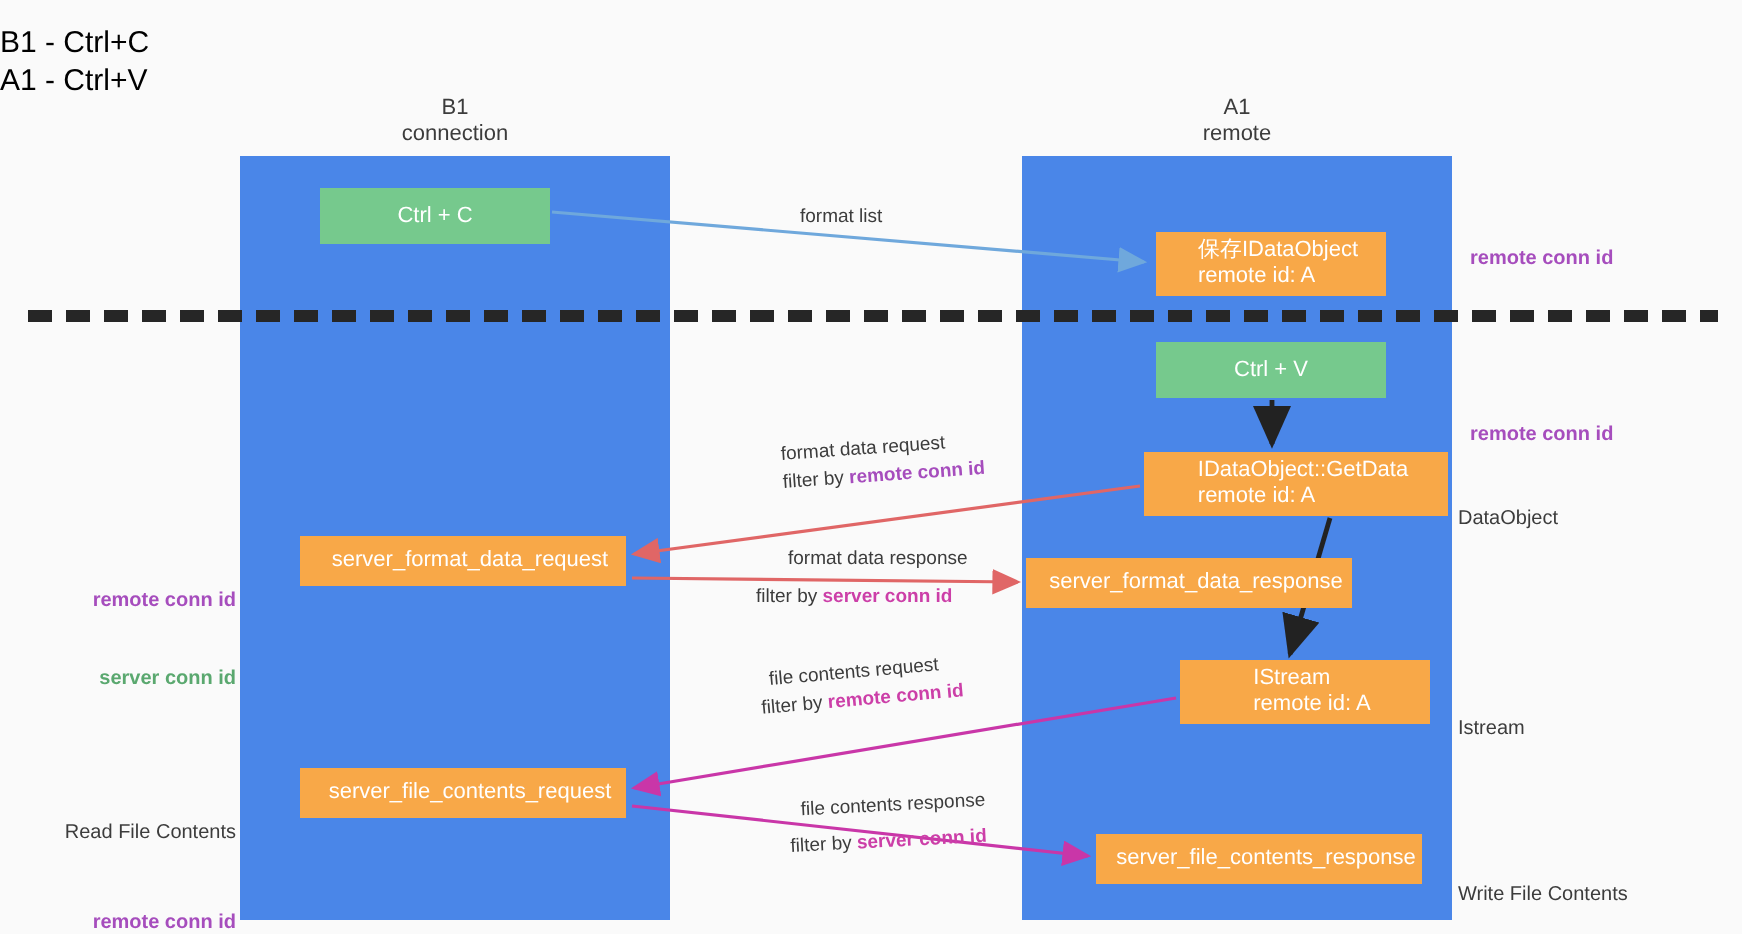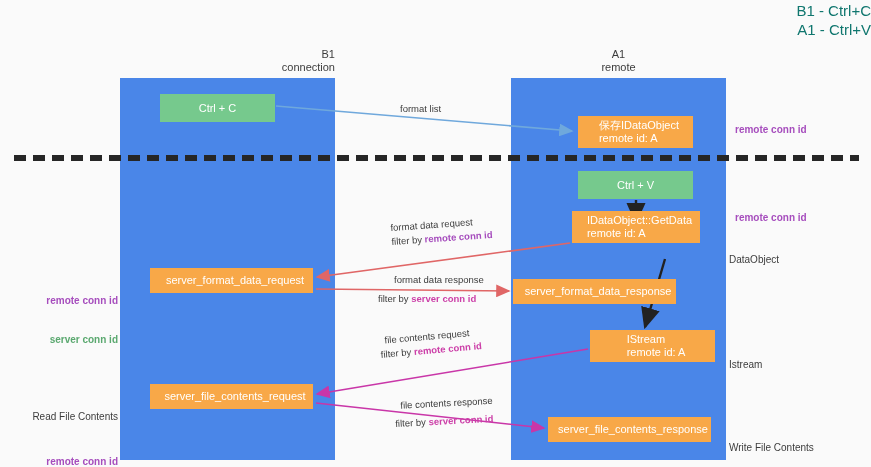--- a/index.html
+++ b/index.html
@@ -13,39 +13,39 @@
     height: 467px;
     background: #fafafa;
     font-family: "Liberation Sans", sans-serif;
     overflow: hidden;
   }
 
   
   .title {
     position: absolute;
     left: 0;
-    top: 1px;
+    top: 12px;
     width: 871px;
-    text-align: right;
+    text-align: left;
     font-size: 15px;
-    color: #0f766e;
+    color: #000000;
     line-height: 19px;
     white-space: pre;
   }
 
   
   .col-head {
     position: absolute;
     text-align: center;
     font-size: 11px;
     color: #3c3c3c;
     line-height: 13px;
     white-space: pre;
   }
-  #head-b1 { left: 120px; top: 48px; width: 215px; text-align: right; }
+  #head-b1 { left: 120px; top: 48px; width: 215px; }
   #head-a1 { left: 511px; top: 48px; width: 215px; }
 
   
   .lane {
     position: absolute;
     background: #4a86e8;
   }
   #lane-b1 { left: 120px; top: 78px; width: 215px; height: 382px; }
   #lane-a1 { left: 511px; top: 78px; width: 215px; height: 382px; }
 
@@ -77,21 +77,21 @@
     line-height: 13px;
     white-space: pre;
     padding: 2px 4px;
   }
   .node.green  { background: #76c98d; }
   .node.orange { background: #f8a848; padding-left: 11px; }
 
   #node-ctrlc   { left: 160px; top: 94px;  width: 115px; height: 28px; }
   #node-idata   { left: 578px; top: 116px; width: 115px; height: 32px; }
   #node-ctrlv   { left: 578px; top: 171px; width: 115px; height: 28px; }
-  #node-getdata { left: 572px; top: 211px; width: 128px; height: 32px; }
+  #node-getdata { left: 572px; top: 226px; width: 152px; height: 32px; }
   #node-sfdreq  { left: 150px; top: 268px; width: 163px; height: 25px; }
   #node-sfdres  { left: 513px; top: 279px; width: 163px; height: 25px; }
   #node-istream { left: 590px; top: 330px; width: 125px; height: 32px; }
   #node-sfcreq  { left: 150px; top: 384px; width: 163px; height: 25px; }
   #node-sfcres  { left: 548px; top: 417px; width: 163px; height: 25px; }
 
   
   .side-note {
     position: absolute;
     font-size: 10px;

